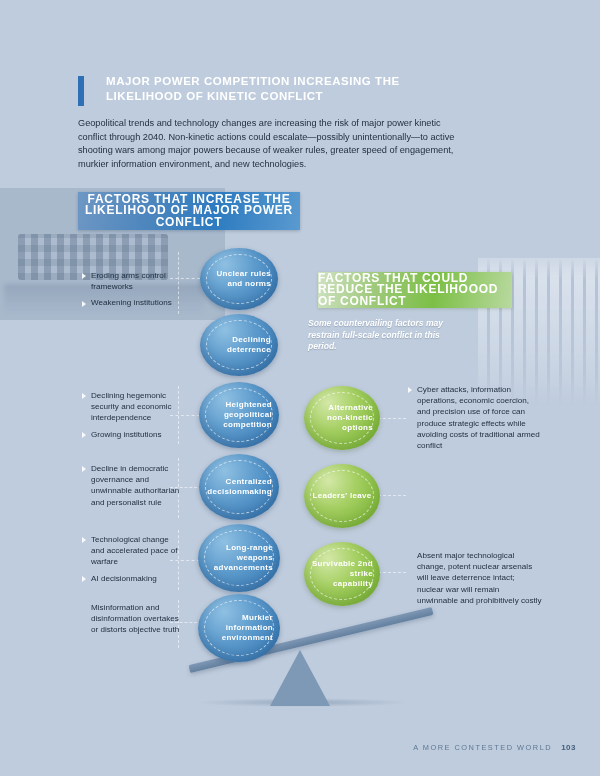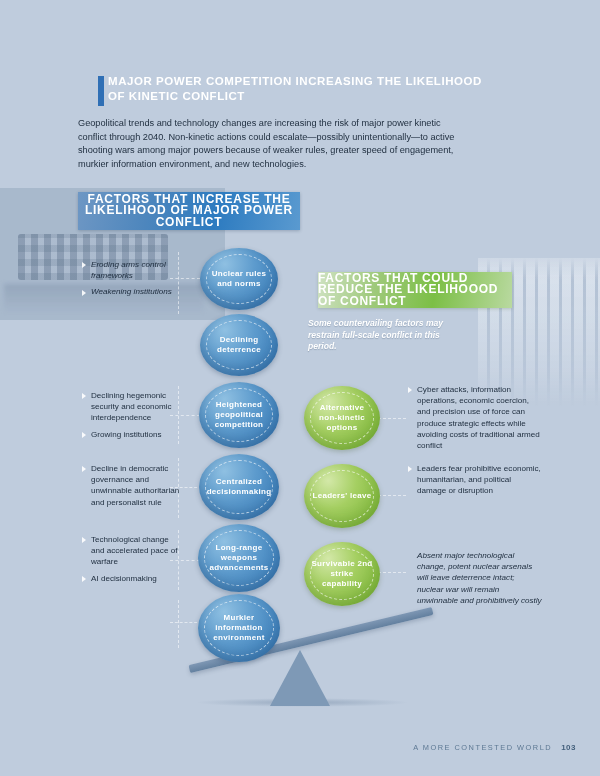--- a/index.html
+++ b/index.html
@@ -39,21 +39,21 @@
       linear-gradient(180deg, rgba(210,220,232,.25) 0%, rgba(191,204,221,.7) 75%, rgba(191,204,221,1) 100%),
       repeating-linear-gradient(90deg, rgba(232,238,245,.85) 0 9px, rgba(150,168,192,.55) 9px 12px);
     opacity:.95;
   }
   .bg-photo-right::before{
     content:""; position:absolute; left:0; top:0; right:0; height:22px;
     background:linear-gradient(180deg,#cfd9e6,rgba(207,217,230,0));
   }
 
   
-  .title-wrap { position:absolute; left:78px; top:74px; width:400px; display:flex; gap:4px;margin-left:20px; }
+  .title-wrap { position:absolute; left:78px; top:74px; width:400px; display:flex; gap:22px; }
   .title-bar { width:6px; background:#2f6fb5; flex:0 0 6px; height:30px; margin-top:2px;}
   .title-text {
     color:#ffffff; font-weight:bold; font-size:11.5px; line-height:14.5px;
     letter-spacing:.55px; text-transform:uppercase;
   }
   .intro {
     position:absolute; left:78px; top:117px; width:378px;
     font-size:9.2px; line-height:13.6px; color:#1d2c3d;
   }
 
@@ -79,21 +79,21 @@
 
   .callout {
     position:absolute; left:308px; top:318px; width:160px;
     font-style:italic; font-weight:bold; font-size:8.6px; line-height:11.6px;
     color:#ffffff; text-shadow:0 1px 1px rgba(80,100,125,.35);
   }
 
   
   .bubble {
     position:absolute; border-radius:50%;
-    display:flex; align-items:center; justify-content:center; text-align:center;
+    display:flex; align-items:center; justify-content:center; text-align:right;
     color:#fff; font-weight:bold; letter-spacing:.3px;
   }
   .bubble .lbl { font-size:8px; line-height:9.8px; padding:0 7px; }
   .bubble::after{
     content:""; position:absolute; inset:6px; border-radius:50%;
     border:1px dashed rgba(255,255,255,.62);
   }
   .b-blue {
     background:radial-gradient(circle at 32% 26%, #8fc0e2 0%, #5d9bcd 42%, #2f74b3 100%);
     box-shadow:0 2px 5px rgba(35,60,90,.30), inset 0 -6px 14px rgba(20,50,85,.28);
@@ -107,21 +107,21 @@
   .side-list { position:absolute; font-size:8.1px; line-height:11.2px; color:#1d2c3d; }
   .side-list .item { position:relative; padding-left:9px; margin-bottom:5px; }
   .side-list .item:last-child { margin-bottom:0; }
   .side-list .item::before {
     content:""; position:absolute; left:0; top:3.2px;
     border-left:4px solid rgba(255,255,255,.9);
     border-top:3px solid transparent; border-bottom:3px solid transparent;
   }
   .side-list.right .item::before { border-left-color:rgba(255,255,255,.92); }
   .side-list.plain .item::before { display:none; }
-  .side-list.plain .item { padding-left:9px;font-style:italic; }
+  .side-list.plain .item { padding-left:9px; }
 
   
   .guide {
     position:absolute; border-right:1px dashed rgba(255,255,255,.55);
   }
   .guide-h { position:absolute; border-top:1px dashed rgba(255,255,255,.55); }
 
   
   .plank {
     position:absolute; left:186px; top:636px; width:250px; height:8px;
@@ -211,41 +211,43 @@
   <div class="bubble b-blue" style="left:198px; top:594px; width:82px; height:68px;">
     <span class="lbl">Murkier information environment</span>
   </div>
   <div class="bubble b-green" style="left:304px; top:464px; width:76px; height:64px;">
     <span class="lbl">Leaders' leave</span>
   </div>
   <div class="bubble b-green" style="left:304px; top:542px; width:76px; height:64px;">
     <span class="lbl">Survivable 2nd strike capability</span>
   </div>
 
-  <div class="side-list" style="left:82px; top:259px; width:92px;font-style:italic;">
+  <div class="side-list" style="left:82px; top:270px; width:92px;">
     <div class="item">Eroding  arms control frameworks</div>
     <div class="item">Weakening institutions</div>
   </div>
   <div class="side-list" style="left:82px; top:390px; width:100px;">
     <div class="item">Declining hegemonic security and economic interdependence</div>
     <div class="item">Growing institutions</div>
   </div>
   <div class="side-list" style="left:82px; top:463px; width:100px;">
     <div class="item">Decline in democratic governance and unwinnable authoritarian and personalist rule</div>
   </div>
   <div class="side-list" style="left:82px; top:534px; width:100px;">
     <div class="item">Technological change and accelerated pace of warfare</div>
     <div class="item">AI decisionmaking</div>
   </div>
+  <div class="side-list plain" style="left:82px; top:602px; width:100px;">
+    <div class="item">Misinformation and disinformation overtakes or distorts objective truth</div>
+  </div>
 
   <div class="side-list right" style="left:408px; top:376px; width:134px;margin-top:8px;">
     <div class="item">Cyber attacks, information operations, economic coercion, and precision use of force can produce strategic effects while avoiding costs of traditional armed conflict</div>
   </div>
   <div class="side-list right" style="left:408px; top:463px; width:134px;">
-    <div class="item">Leaders fear prohibitive economic, humanitarian, and political damage or disruption</div>
   </div>
   <div class="side-list plain" style="left:408px; top:550px; width:134px;">
     <div class="item">Absent major technological change, potent nuclear arsenals will leave deterrence intact; nuclear war will remain unwinnable and prohibitively costly</div>
   </div>
 
   <div class="footer">
     <span class="src">A MORE CONTESTED WORLD</span>
     <span class="pg">103</span>
   </div>
 

